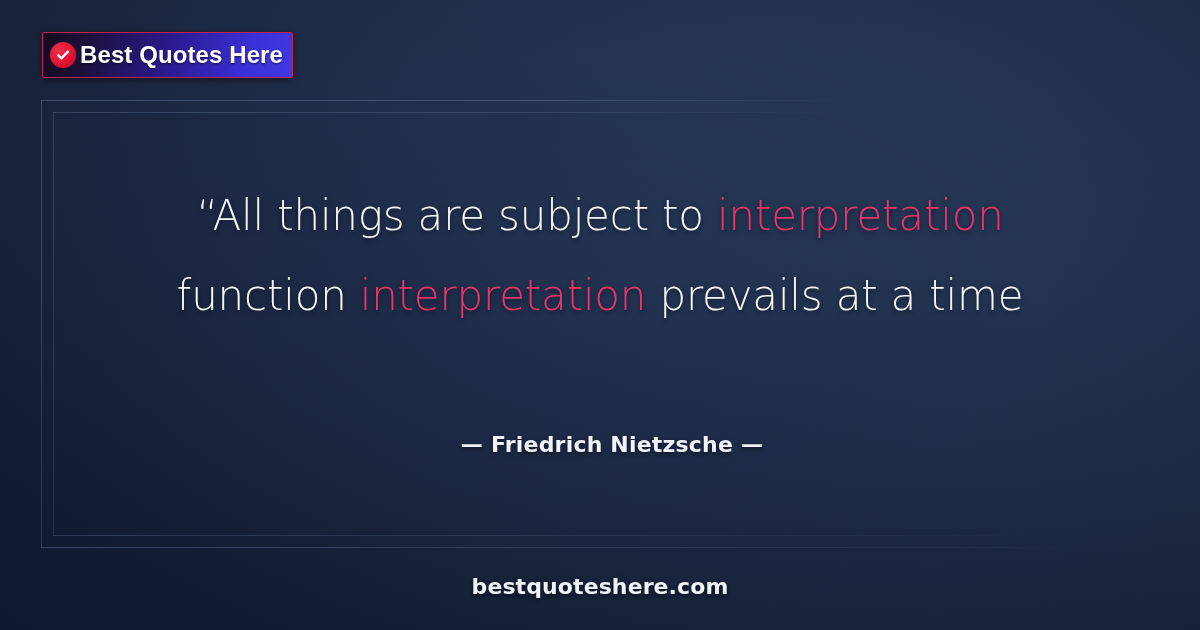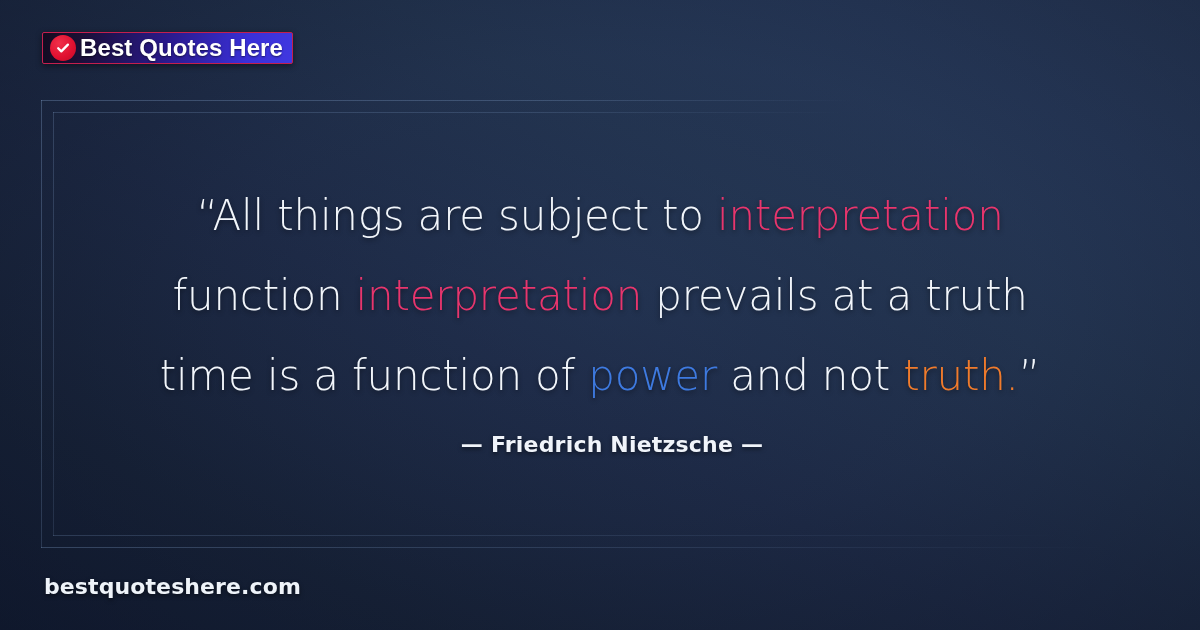--- a/index.html
+++ b/index.html
@@ -59,21 +59,21 @@
   #deco-frame .i-top    { left:12px; top:12px;  height:1px; width:790px;
                           background:linear-gradient(90deg,rgba(128,158,200,.26) 0%,rgba(128,158,200,.22) 60%,rgba(128,158,200,0) 100%); }
   #deco-frame .i-left   { left:12px; top:12px;  width:1px;  height:424px;
                           background:linear-gradient(180deg,rgba(128,158,200,.26) 0%,rgba(128,158,200,.18) 72%,rgba(128,158,200,.16) 100%); }
   #deco-frame .i-bottom { left:12px; top:435px; height:1px; width:1010px;
                           background:linear-gradient(90deg,rgba(128,158,200,.24) 0%,rgba(128,158,200,.14) 58%,rgba(128,158,200,0) 100%); }
 
   
   #brand-badge {
     position:absolute; left:42px; top:32px;
-    height:32px;
+    height:46px;
     display:flex; align-items:center;
     padding:0 9px 0 7px;
     background:linear-gradient(100deg,#120b20 0%,#1a0f33 14%,#2a1a8c 50%,#3a30d8 82%,#4038e0 100%);
     border:1px solid #c41f4e;
     border-radius:2px;
     box-shadow:0 2px 6px rgba(0,0,0,.45);
   }
   #check-badge-icon {
     width:26px; height:26px;
     flex:0 0 26px;
@@ -129,28 +129,27 @@
     color:#f0f4fa;
     text-shadow:0 2px 4px rgba(0,0,0,.5);
     margin-left:24px;
   }
 
   
   #site-footer {
     position:absolute;
     left:0; right:0;
     top:574px;
-    text-align:left;
+    text-align:center;
     font-family:"DejaVu Sans", sans-serif;
     font-weight:bold;
     font-size:22px;
     letter-spacing:.1px;
     color:#eef3f9;
     text-shadow:0 2px 4px rgba(0,0,0,.5);
-    margin-left:44px;
   }
 </style>
 </head>
 <body>
 
 <div id="quote-card">
 
   <div id="bg-vignette"></div>
 
   <div id="deco-frame">
@@ -167,22 +166,21 @@
       <svg width="16" height="16" viewBox="0 0 16 16" aria-hidden="true">
         <path d="M3.2 8.3 L6.3 11.4 L12.9 4.6" fill="none" stroke="#ffffff" stroke-width="2.3" stroke-linecap="round" stroke-linejoin="round"></path>
       </svg>
     </span>
     <span id="brand-name">Best Quotes Here</span>
   </div>
 
   <div id="quote-block">
     <div id="quote-text">
       <span class="ln"><span>“All things are subject to </span><span class="hl-pink">interpretation</span></span>
-      <span class="ln"><span>function </span><span class="hl-pink">interpretation</span><span> prevails at a truth</span></span>
-      <span class="ln"><span>time is a function of </span><span class="hl-blue">power</span><span> and not </span><span class="hl-orange">truth.</span><span>”</span></span>
+      <span class="ln"><span>function </span><span class="hl-pink">interpretation</span><span> prevails at a time</span></span>
     </div>
   </div>
 
   <div id="quote-author">— Friedrich Nietzsche —</div>
 
   <div id="site-footer">bestquoteshere.com</div>
 
 </div>
 
 </body></html>

